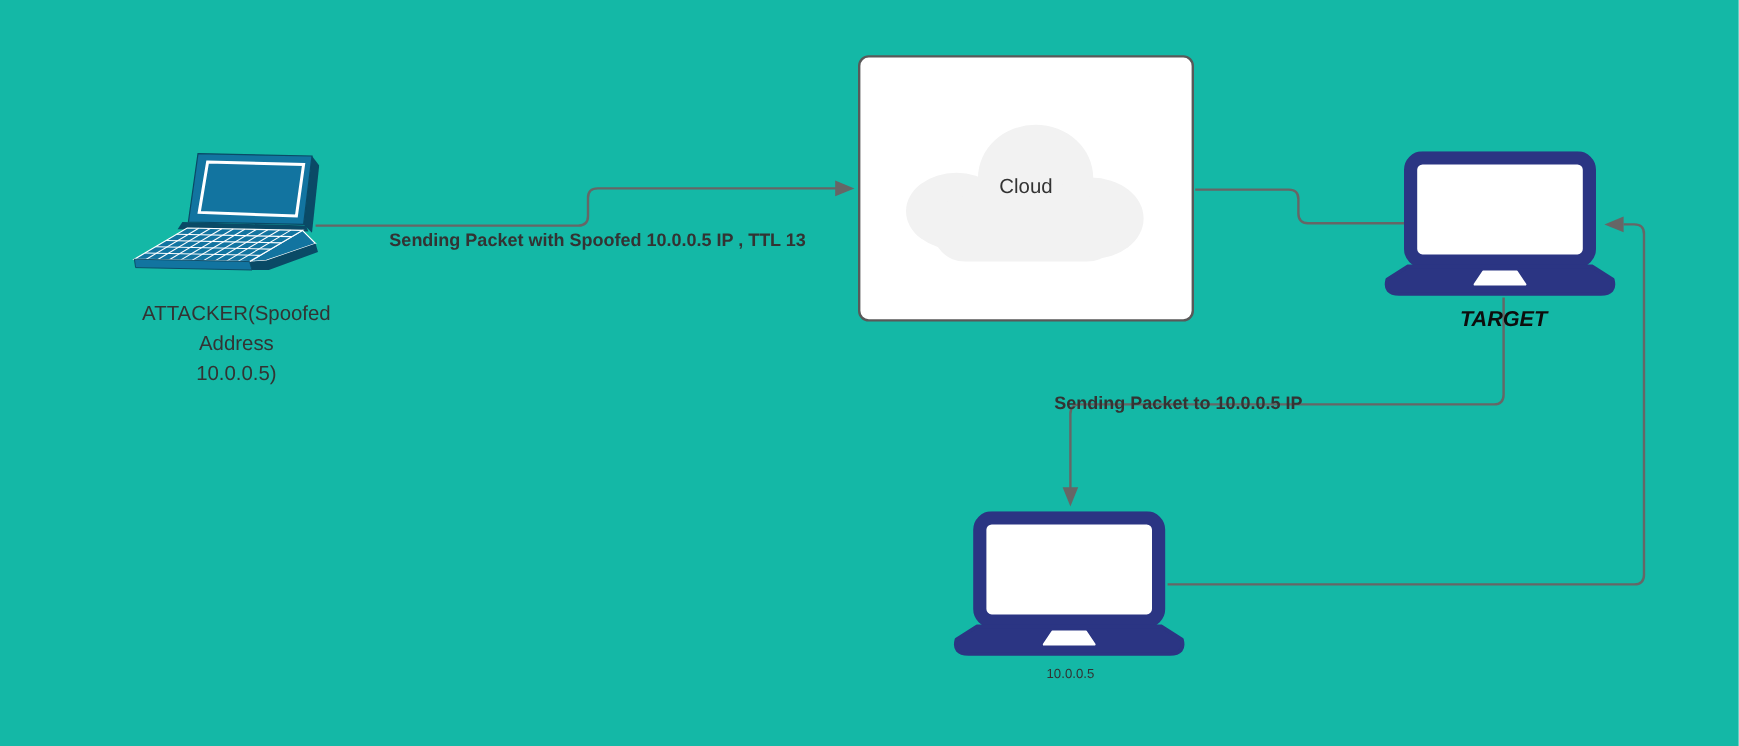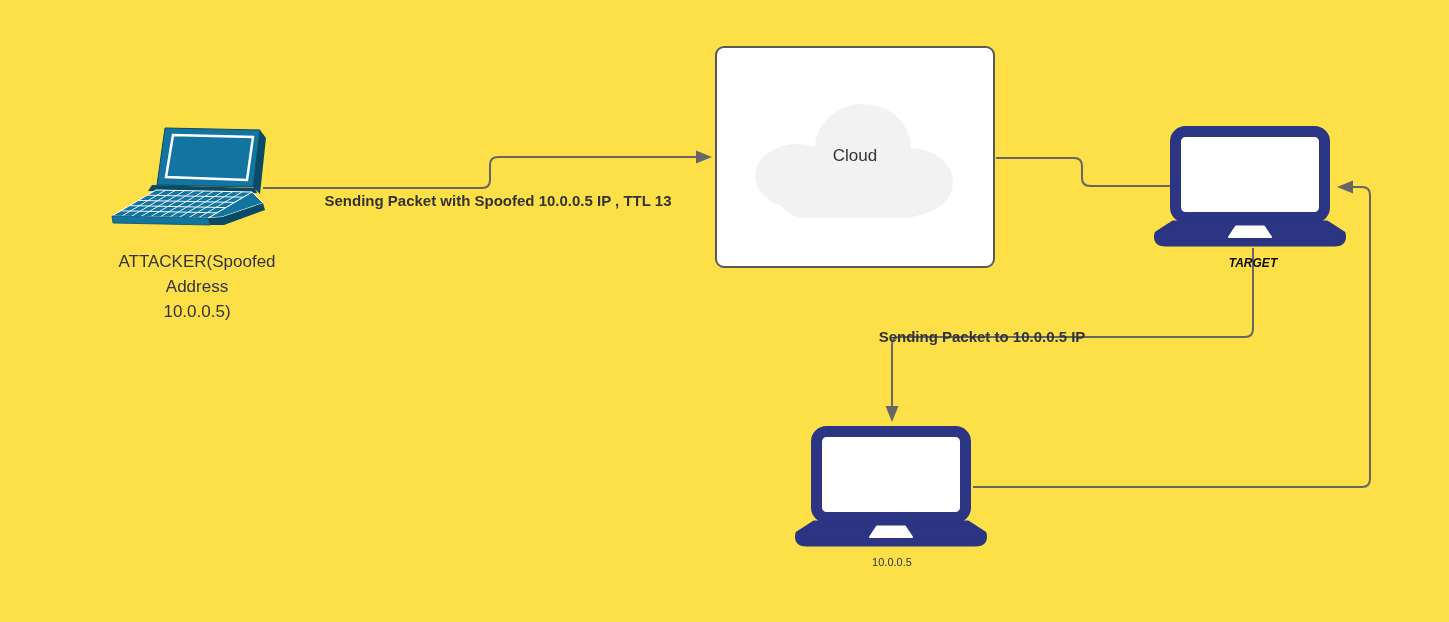--- a/index.html
+++ b/index.html
@@ -1,31 +1,31 @@
 <!DOCTYPE html>
 <html style="--line: #666666; --label: #333333; --node-label: #333333; --attacker-laptop: #1274A0; --attacker-laptop-dark: #0A4A66; --target-laptop: #2B3583; --cloud-fill: #F2F2F2; --cloud-border: #595959;"><head>
 <meta charset="utf-8">
 <style>
   html,body{margin:0;padding:0;background:#fff;}
   #canvas{
-    position:relative;width:1449px;height:622px;background:#fde047;overflow:hidden;
+    position:relative;width:1449px;height:622px;background:#14b8a6;overflow:hidden;
     font-family:"Liberation Sans", sans-serif;
   }
   .abs{position:absolute;}
   svg{display:block;}
   .edge-label{
     position:absolute;text-align:center;
     font-weight:bold;font-size:15px;line-height:16px;
     color:var(--label,#333333);white-space:nowrap;
   }
   .node-label{
     position:absolute;text-align:center;color:var(--node-label,#333333);
   }
   #attacker-label{font-size:17px;line-height:25px;white-space:pre-line;}
-  #target-label{font-size:12px;font-weight:bold;font-style:italic;color:#0d0d0d;}
+  #target-label{font-size:18px;font-weight:bold;font-style:italic;color:#0d0d0d;}
   #host-label{font-size:11px;}
   #cloud-label{font-size:17px;}
   #cloud-box{
     border:2.5px solid var(--cloud-border,#595959);
     border-radius:9px;background:#fff;box-sizing:border-box;
   }
 </style>
 </head>
 <body>
 

